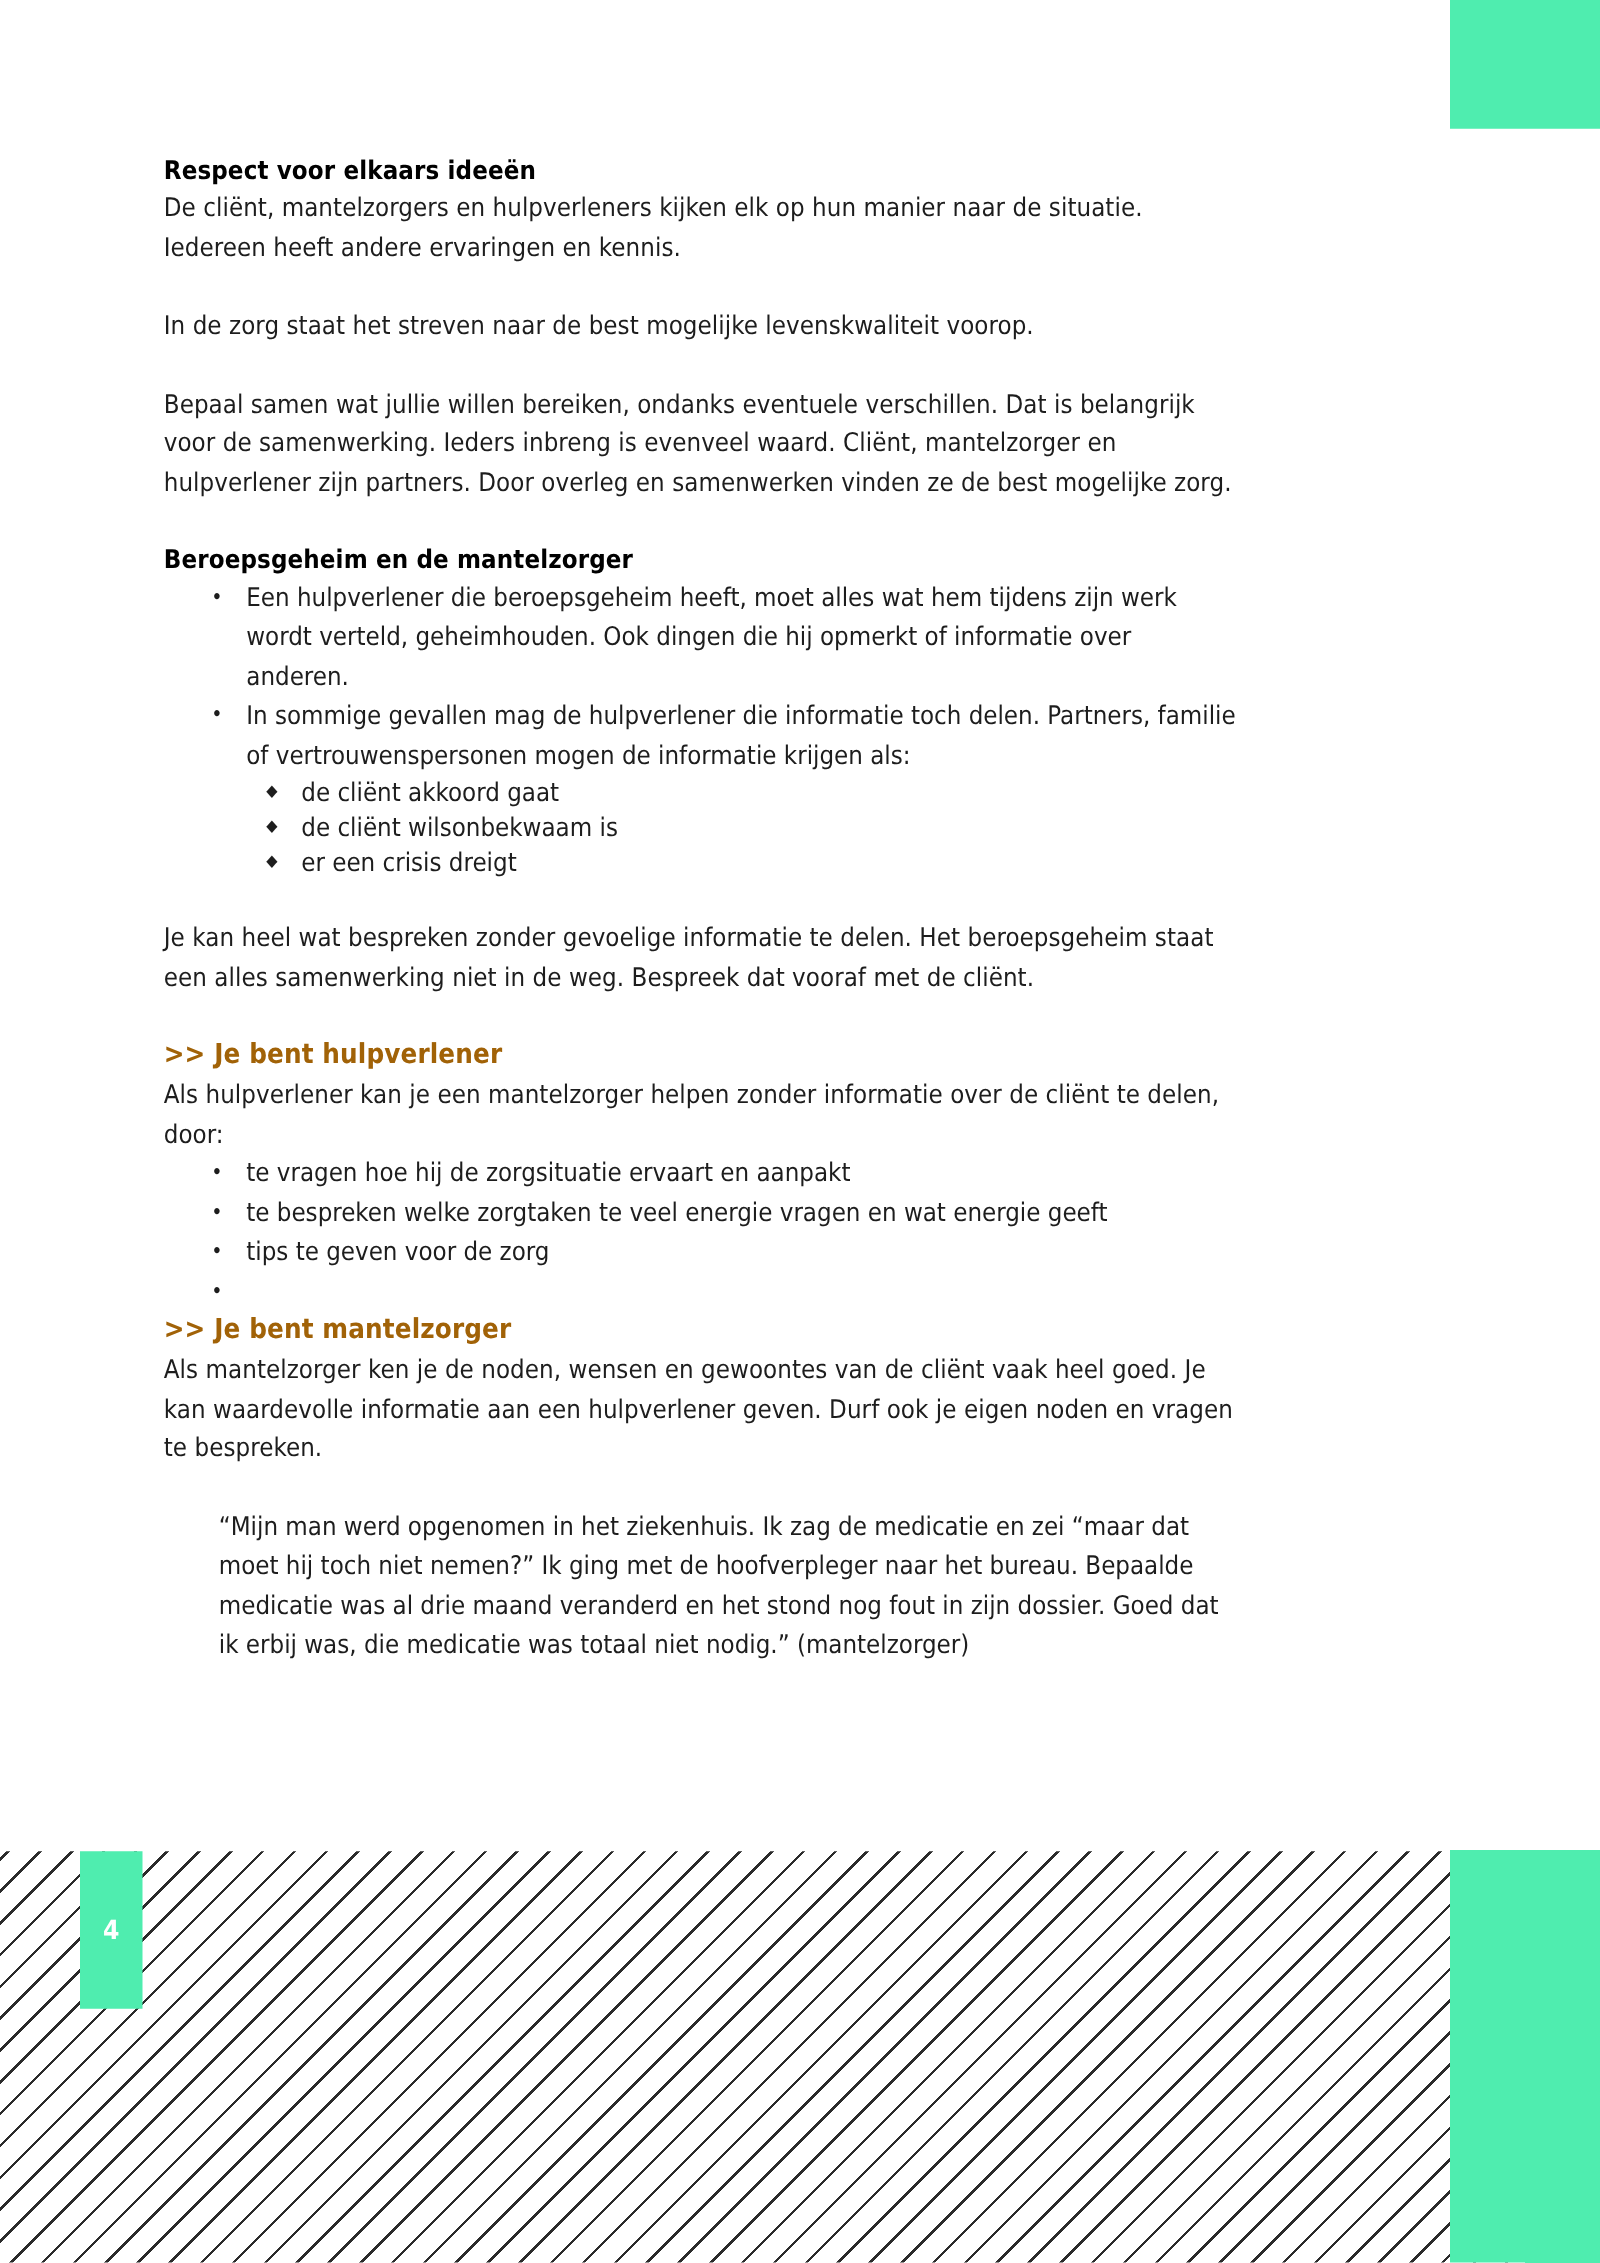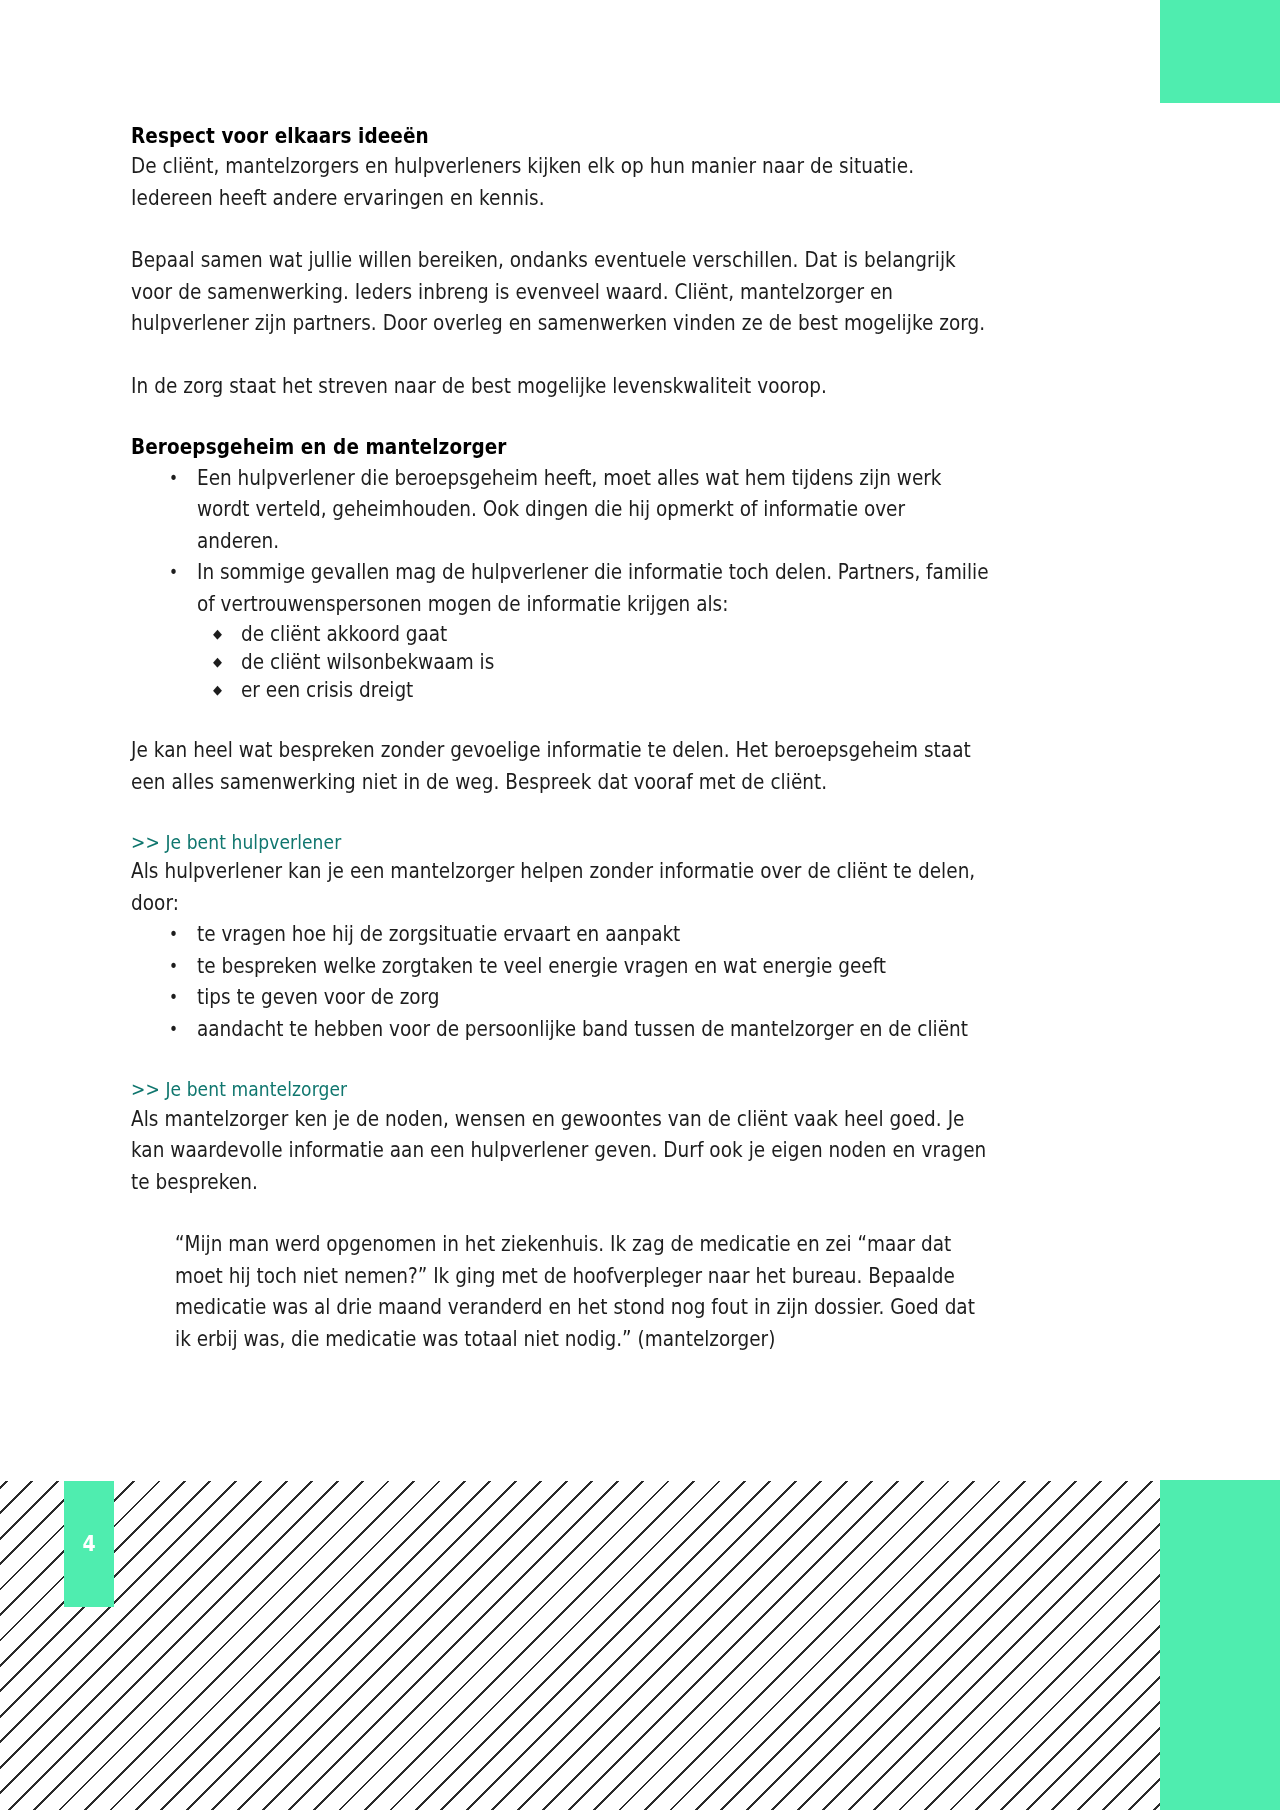--- a/index.html
+++ b/index.html
@@ -79,23 +79,23 @@
 
   h2.green-heading {
     color: #000000;
     font-size: 20.5px;
     font-weight: bold;
     margin: 0 0 1px 0;
     letter-spacing: 0.1px;
     line-height: 1.38;
   }
   h3.black-heading {
-    color: #0f766e;
-    font-size: 19px;
-    font-weight: normal;
+    color: #a16207;
+    font-size: 22px;
+    font-weight: bold;
     margin: 0 0 1px 0;
     letter-spacing: 0.1px;
     line-height: 1.38;
   }
 
   p.body {
     font-size: 20.5px;
     line-height: 31.5px;
     margin: 0;
     color: #1d1d1d;
@@ -159,22 +159,22 @@
 </style>
 </head>
 <body>
 
 <div class="corner-block-top"></div>
 
 <div class="content">
 
   <h2 class="green-heading">Respect voor elkaars ideeën</h2>
   <p class="body">De cliënt, mantelzorgers en hulpverleners kijken elk op hun manier naar de situatie. Iedereen heeft andere ervaringen en kennis.</p>
+  <p class="body spaced-before">In de zorg staat het streven naar de best mogelijke levenskwaliteit voorop.</p>
   <p class="body spaced-before">Bepaal samen wat jullie willen bereiken, ondanks eventuele verschillen. Dat is belangrijk voor de samenwerking. Ieders inbreng is evenveel waard. Cliënt, mantelzorger en hulpverlener zijn partners. Door overleg en samenwerken vinden ze de best mogelijke zorg.</p>
-  <p class="body spaced-before">In de zorg staat het streven naar de best mogelijke levenskwaliteit voorop.</p>
 
   <div class="gap-section"></div>
 
   <h2 class="green-heading">Beroepsgeheim en de mantelzorger</h2>
   <ul class="bullets">
     <li>
       <span class="marker">•</span>
       <span>Een hulpverlener die beroepsgeheim heeft, moet alles wat hem tijdens zijn werk wordt verteld, geheimhouden. Ook dingen die hij opmerkt of informatie over anderen.</span>
     </li>
     <li>
@@ -211,21 +211,20 @@
     <li>
       <span class="marker">•</span>
       <span>te bespreken welke zorgtaken te veel energie vragen en wat energie geeft</span>
     </li>
     <li>
       <span class="marker">•</span>
       <span>tips te geven voor de zorg</span>
     </li>
     <li>
       <span class="marker">•</span>
-      <span>aandacht te hebben voor de persoonlijke band tussen de mantelzorger en de cliënt</span>
     </li>
   </ul>
 
   <div class="gap-section"></div>
 
   <h3 class="black-heading">&gt;&gt; Je bent mantelzorger</h3>
   <p class="body">Als mantelzorger ken je de noden, wensen en gewoontes van de cliënt vaak heel goed. Je kan waardevolle informatie aan een hulpverlener geven. Durf ook je eigen noden en vragen te bespreken.</p>
 
   <div class="gap-section"></div>
 

